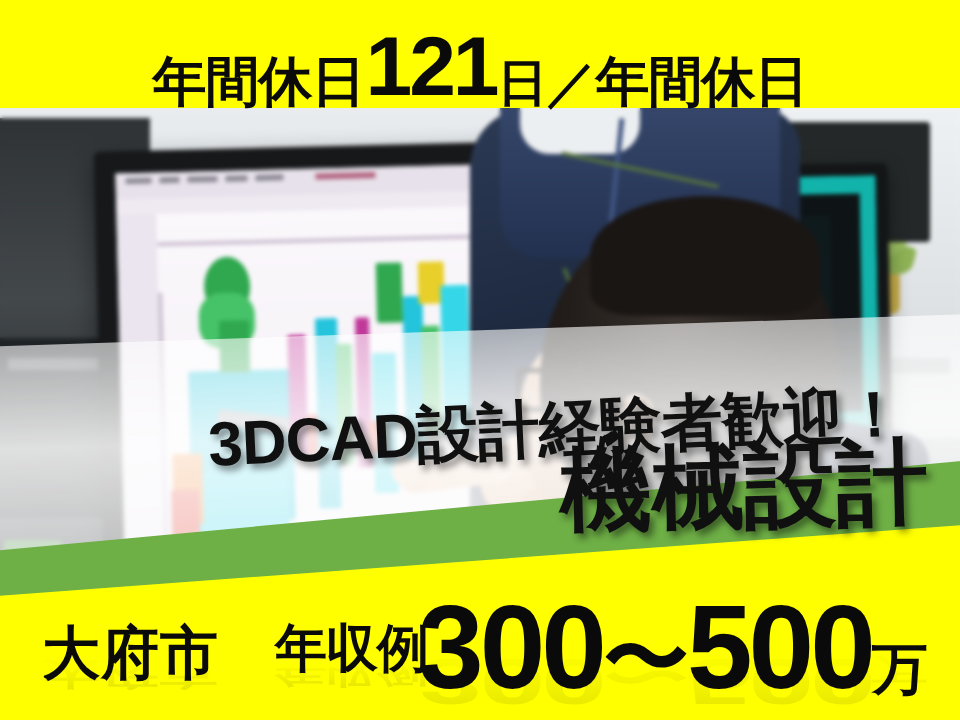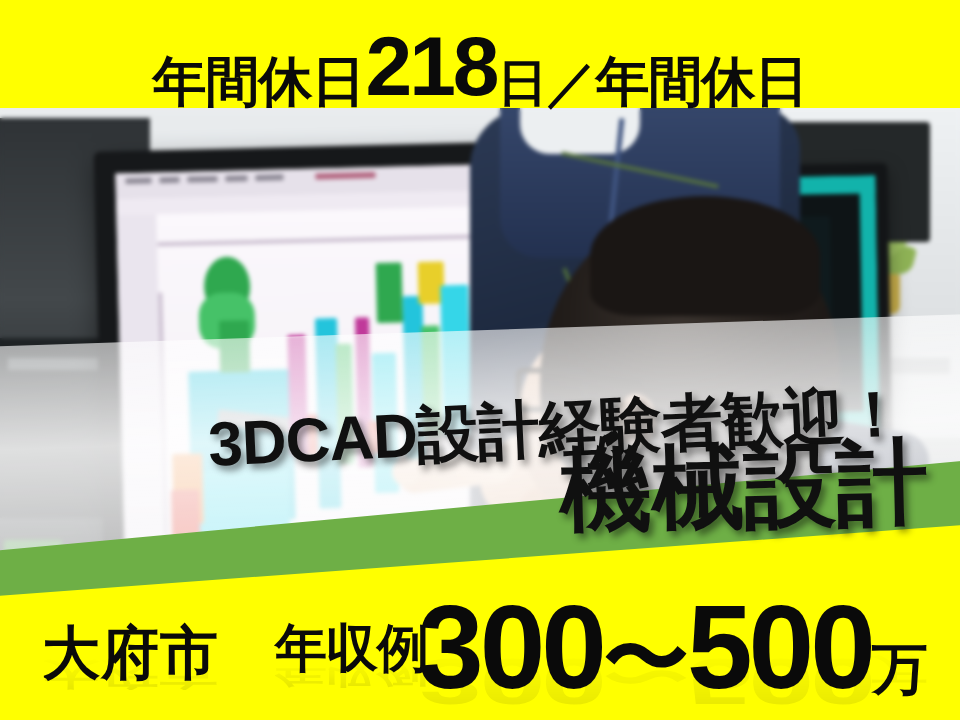--- a/index.html
+++ b/index.html
@@ -245,21 +245,21 @@
   .rf-num{left:418px;top:714px;font-size:118px;letter-spacing:-4px;}
 </style>
 </head>
 <body>
 
 <div id="poster">
 
   <div class="top-band">
     <div class="top-line">
       <span class="t-sm">年間休日</span>
-      <span class="t-big">218</span>
+      <span class="t-big">121</span>
       <span class="t-md">日</span>
       <span class="t-md">／</span>
       <span class="t-sm">年間休日</span>
     </div>
   </div>
 
   <div class="photo">
 
     <div class="ph wall"></div>
     <div class="ph wall-panel"></div>

